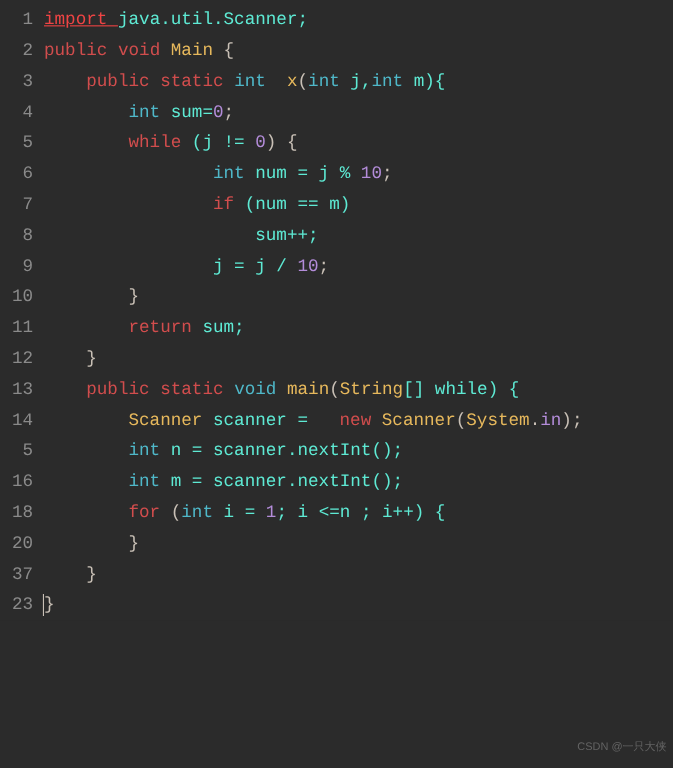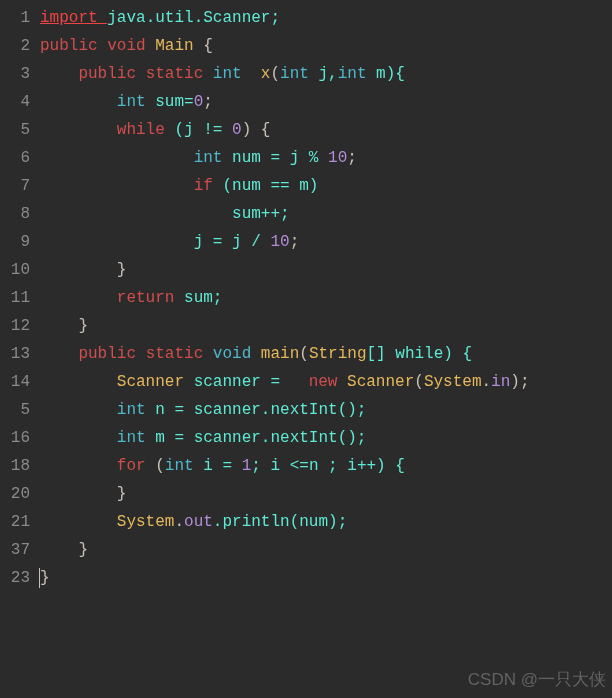--- a/index.html
+++ b/index.html
@@ -49,21 +49,21 @@
   .fn         { color:#e6b85c; }
   .num        { color:#b38cd9; }
   .punc       { color:#c9c0b6; }
   .ident      { color:#5eead4;margin-top:20px; }
   .field      { color:#b38cd9;font-family:Liberation Mono, monospace; }   
   .watermark {
     position:absolute;
     right:6px;
     bottom:4px;
     color:#7a7a7a;
-    font-size:17px;
+    font-size:10px;
     font-family:sans-serif;
     opacity:0.7;
   }
 </style>
 </head>
 <body>
 
 <div class="editor" id="editor">
     <div class="line"><span class="gutter">1</span><span class="code"><span></span><span class="k-import">import </span><span class="ident">java.util.Scanner;</span></span></div>
     <div class="line"><span class="gutter">2</span><span class="code"><span></span><span class="k-mod">public </span><span class="k-mod">void </span><span class="name-type">Main</span><span class="punc"> {</span></span></div>
@@ -76,17 +76,16 @@
     <div class="line"><span class="gutter">9</span><span class="code"><span>                </span><span class="ident">j = j / </span><span class="num">10</span><span class="punc">;</span></span></div>
     <div class="line"><span class="gutter">10</span><span class="code"><span>        </span><span class="punc">}</span></span></div>
     <div class="line"><span class="gutter">11</span><span class="code"><span>        </span><span class="k-mod">return </span><span class="ident">sum;</span></span></div>
     <div class="line"><span class="gutter">12</span><span class="code"><span>    </span><span class="punc">}</span></span></div>
     <div class="line"><span class="gutter">13</span><span class="code"><span>    </span><span class="k-mod">public </span><span class="k-mod">static </span><span class="k-type">void </span><span class="fn">main</span><span class="punc">(</span><span class="name-type">String</span><span class="ident">[] while) {</span></span></div>
     <div class="line"><span class="gutter">14</span><span class="code"><span>        </span><span class="name-type">Scanner</span><span class="ident"> scanner = </span><span class="k-new">new </span><span class="name-type">Scanner</span><span class="punc">(</span><span class="name-type">System</span><span class="punc">.</span><span class="field">in</span><span class="punc">);</span></span></div>
     <div class="line"><span class="gutter">5</span><span class="code"><span>        </span><span class="k-type">int</span><span class="ident"> n = scanner.nextInt();</span></span></div>
     <div class="line"><span class="gutter">16</span><span class="code"><span>        </span><span class="k-type">int</span><span class="ident"> m = scanner.nextInt();</span></span></div>
     <div class="line"><span class="gutter">18</span><span class="code"><span>        </span><span class="k-ctrl">for </span><span class="punc">(</span><span class="k-type">int</span><span class="ident"> i = </span><span class="num">1</span><span class="ident">; i &lt;=n ; i++) {</span></span></div>
     <div class="line"><span class="gutter">20</span><span class="code"><span>        </span><span class="punc">}</span></span></div>
-    <div class="line"><span class="gutter">21</span><span class="code"><span>        </span><span class="name-type">System</span><span class="punc">.</span><span class="field">out</span><span class="ident">.println(num);</span></span></div>
     <div class="line"><span class="gutter">37</span><span class="code"><span>    </span><span class="punc">}</span></span></div>
     <div class="line"><span class="gutter">23</span><span class="code"><span></span><span class="cursor"></span><span class="punc">}</span></span></div>
   </div>
 <div class="watermark">CSDN @一只大侠</div>
 
 </body></html>

